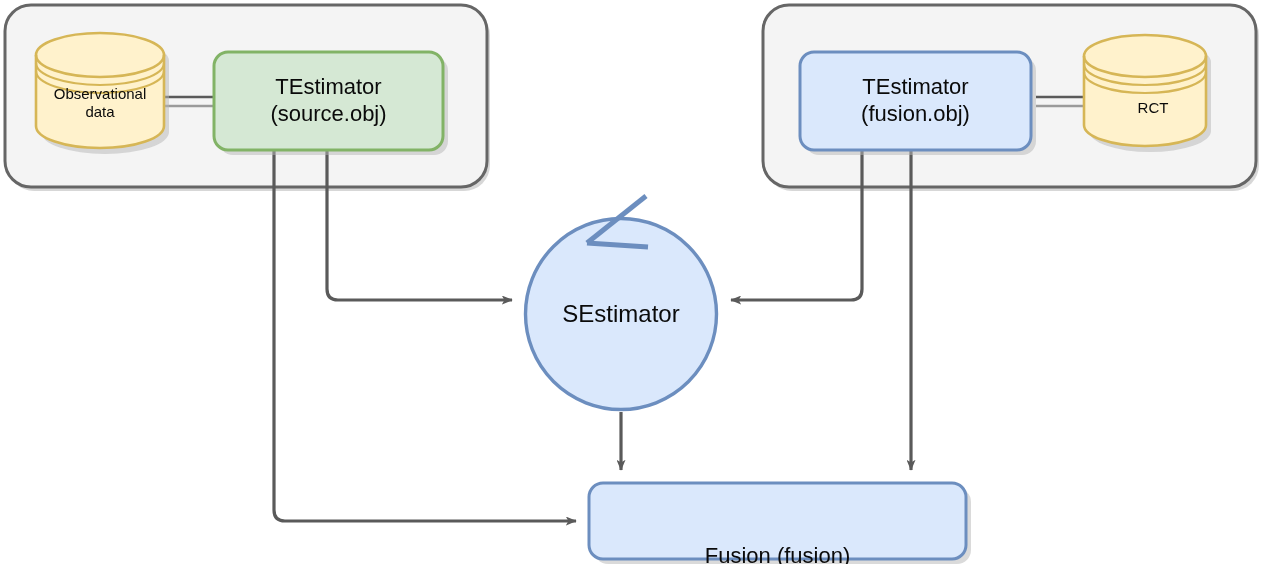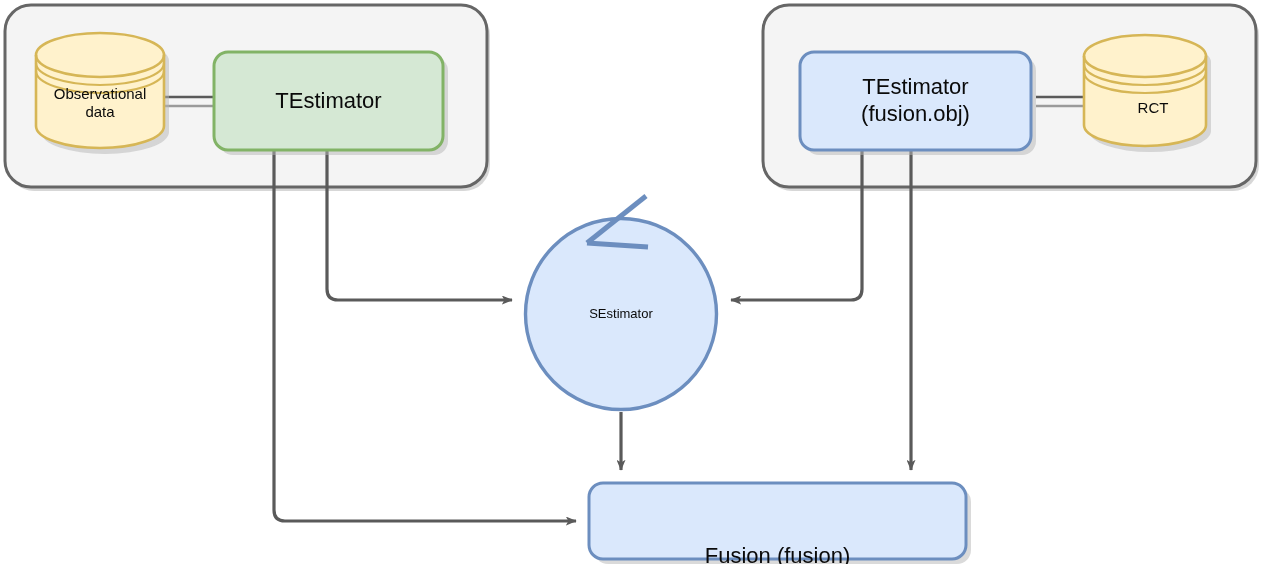--- a/index.html
+++ b/index.html
@@ -31,21 +31,21 @@
     flex-direction: column;
     align-items: center;
     justify-content: center;
     text-align: center;
     color: #0a0a0a;
     pointer-events: none;
     white-space: nowrap;
     line-height: 1.22;
   }
   .lbl-lg { font-size: 22px; border-radius: 24px; }
-  .lbl-md { font-size: 13px; }
+  .lbl-md { font-size: 24px; }
   .lbl-sm { font-size: 15px; }
 </style>
 </head>
 <body>
 
 <div id="diagram-root">
 
   <svg id="diagram-svg" viewBox="0 0 1264 564" xmlns="http://www.w3.org/2000/svg">
     <defs>
       <marker id="arrowEnd" markerWidth="11" markerHeight="9" refX="10.2" refY="4.5" orient="auto" markerUnits="userSpaceOnUse">
@@ -123,20 +123,21 @@
     </g>
   </svg>
 
   <div class="node-label lbl-sm" style="left:36px; top:70px; width:128px; height:66px;">
     <span>Observational</span>
     <span>data</span>
   </div>
 
   <div class="node-label lbl-lg" style="left:214px; top:52px; width:229px; height:98px;">
     <span>TEstimator</span>
+    <span>(source.obj)</span>
   </div>
 
   <div class="node-label lbl-lg" style="left:800px; top:52px; width:231px; height:98px;">
     <span>TEstimator</span>
     <span>(fusion.obj)</span>
   </div>
 
   <div class="node-label lbl-sm" style="left:1084px; top:78px; width:138px; height:60px;">
     <span>RCT</span>
   </div>

